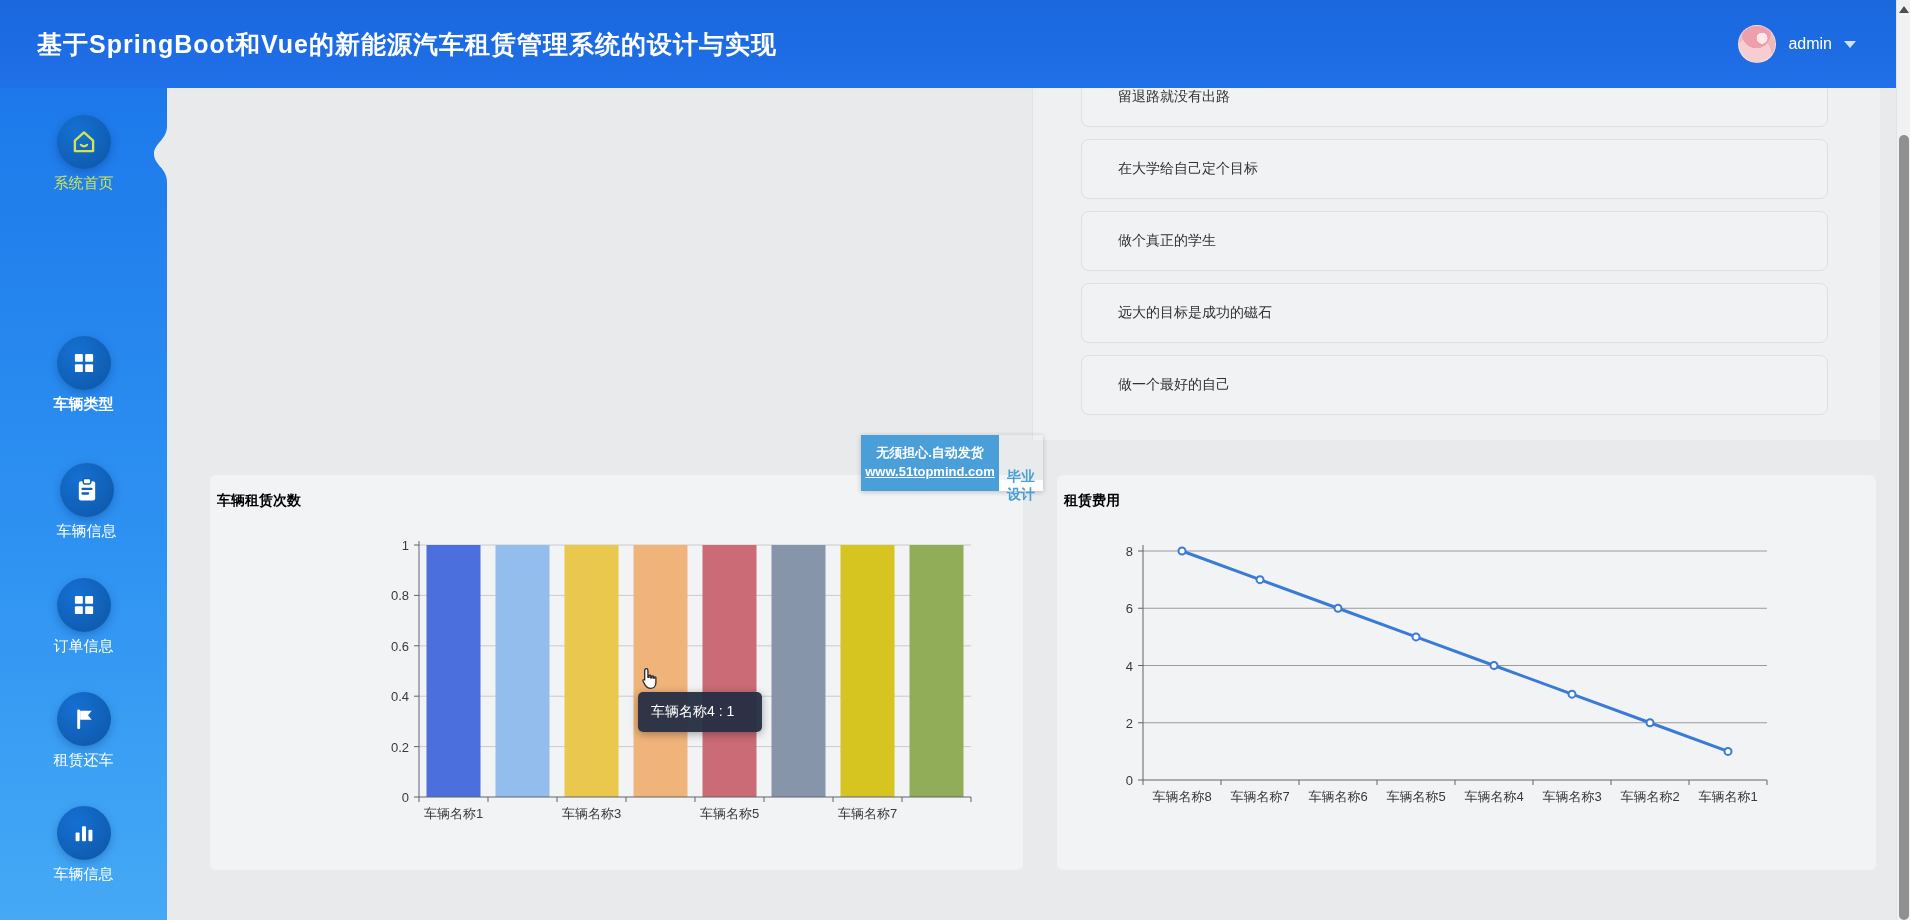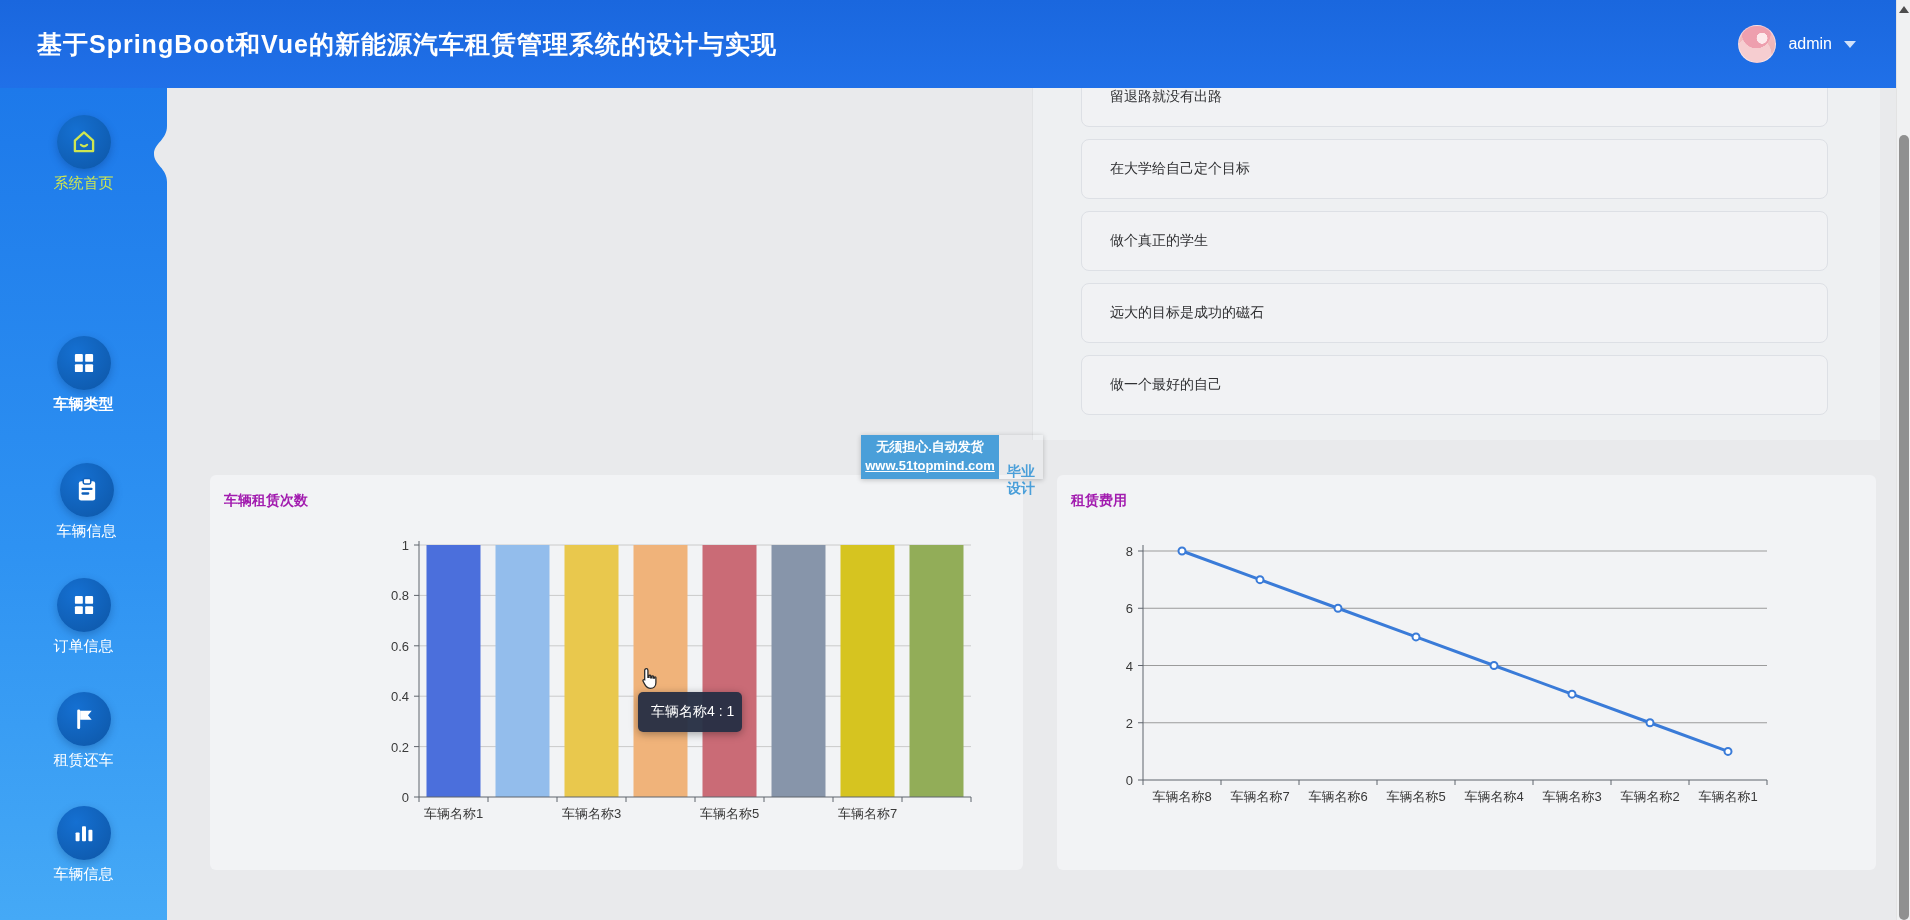--- a/index.html
+++ b/index.html
@@ -43,42 +43,42 @@
   .side-label { margin-top:5px; font-size:15px; color:#ffffff; }
   .side-item.active .icon-circle { color:#cfe651; }
   .side-item.active .side-label { color:#cfe651; }
   .active-notch { position:absolute; left:149px; z-index:45; }
 
   
   .quotes-panel { position:absolute; left:1032px; top:88px; width:848px; height:352px;
     background:#eef0f2; border-left:1px solid rgba(0,0,0,0.05); }
   .quote-card { position:absolute; left:48px; width:747px; height:60px;
     background:#f1f2f4; border:1px solid #dde0e5; border-radius:8px;
-    display:flex; align-items:center; padding-left:28px;
+    display:flex; align-items:center; padding-left:36px;
     font-size:14px; color:#303133; cursor:pointer; }
 
   
-  .watermark { position:absolute; left:861px; top:435px; height:44px; display:flex; z-index:30;
+  .watermark { position:absolute; left:861px; top:435px; height:56px; display:flex; z-index:30;
     box-shadow:0 1px 5px rgba(0,0,0,.22); cursor:pointer; }
   .wm-left { width:138px; background:#4a9fd9; color:#ffffff; display:flex; flex-direction:column;
     justify-content:center; align-items:center; line-height:1.45; }
   .wm-line1 { font-size:13px; font-weight:bold; white-space:nowrap; }
   .wm-line2 { font-size:13px; font-weight:bold; text-decoration:underline; white-space:nowrap; }
   .wm-badge { width:44px; background:#fdfdfd; color:#4a9fd9; font-size:14px; font-weight:bold;
     display:flex; flex-direction:column; justify-content:center; align-items:center; line-height:1.25;margin-top:45px; }
 
   
   .chart-card { position:absolute; top:475px; height:395px; background:#f2f3f5; border-radius:6px; }
   #bar-card  { left:210px;  width:813px; }
   #line-card { left:1057px; width:819px; }
-  .chart-title { position:absolute; left:14px; top:17px; font-size:14px; font-weight:bold; color:#a21caf; }
+  .chart-title { position:absolute; left:7px; top:17px; font-size:14px; font-weight:bold; color:#000000; }
   .chart-svg { position:absolute; left:0; top:0; }
 
   
-  .chart-tooltip { position:absolute; left:638px; top:692px; width:104px; height:40px; z-index:35;
+  .chart-tooltip { position:absolute; left:638px; top:692px; width:124px; height:40px; z-index:35;
     background:rgba(38,47,68,0.96); border-radius:5px; box-shadow:0 2px 8px rgba(0,0,0,.35);
     color:#ffffff; font-size:14px; display:flex; align-items:center; padding-left:13px; white-space:nowrap; }
   .mouse-cursor { position:absolute; left:636px; top:666px; z-index:36; }
 </style>
 </head>
 <body>
 
 <div id="app">
 
   <div class="scrollbar">

